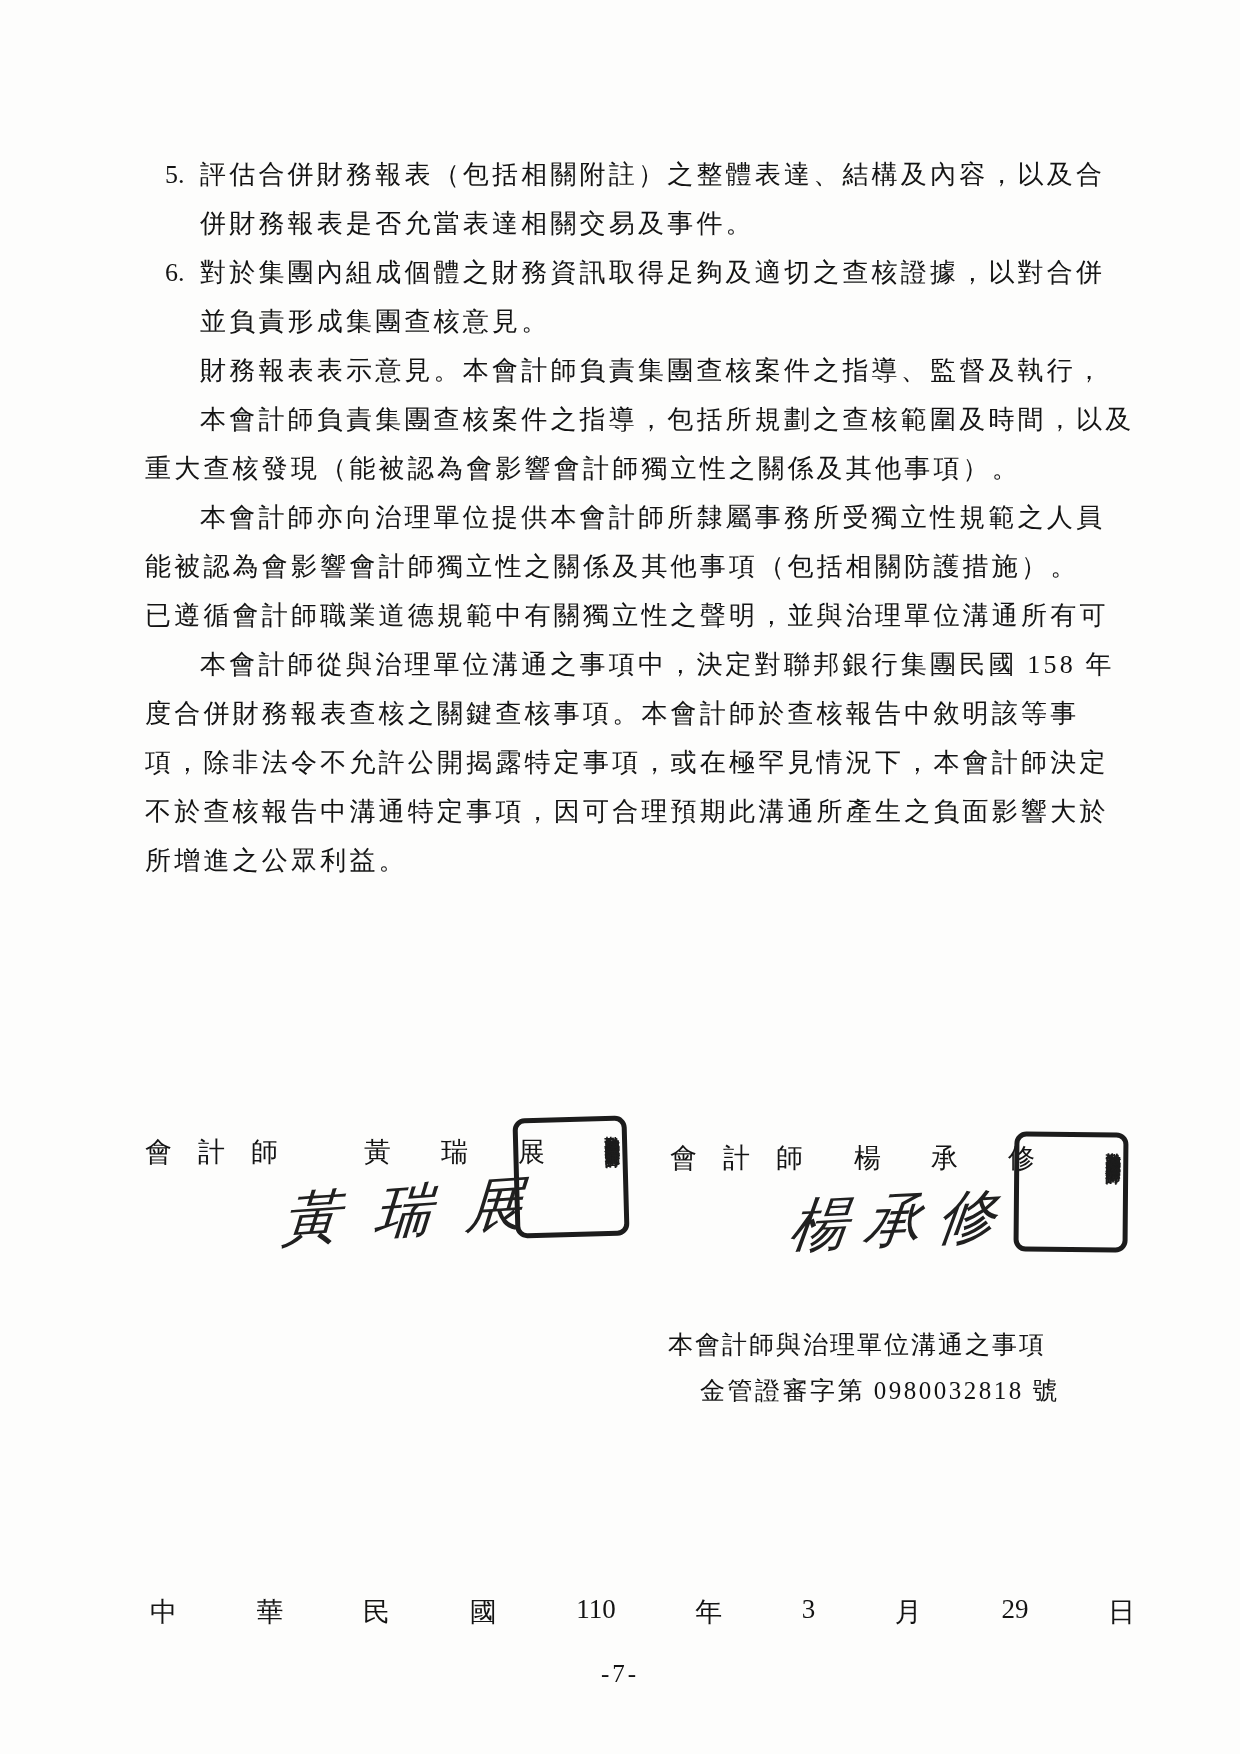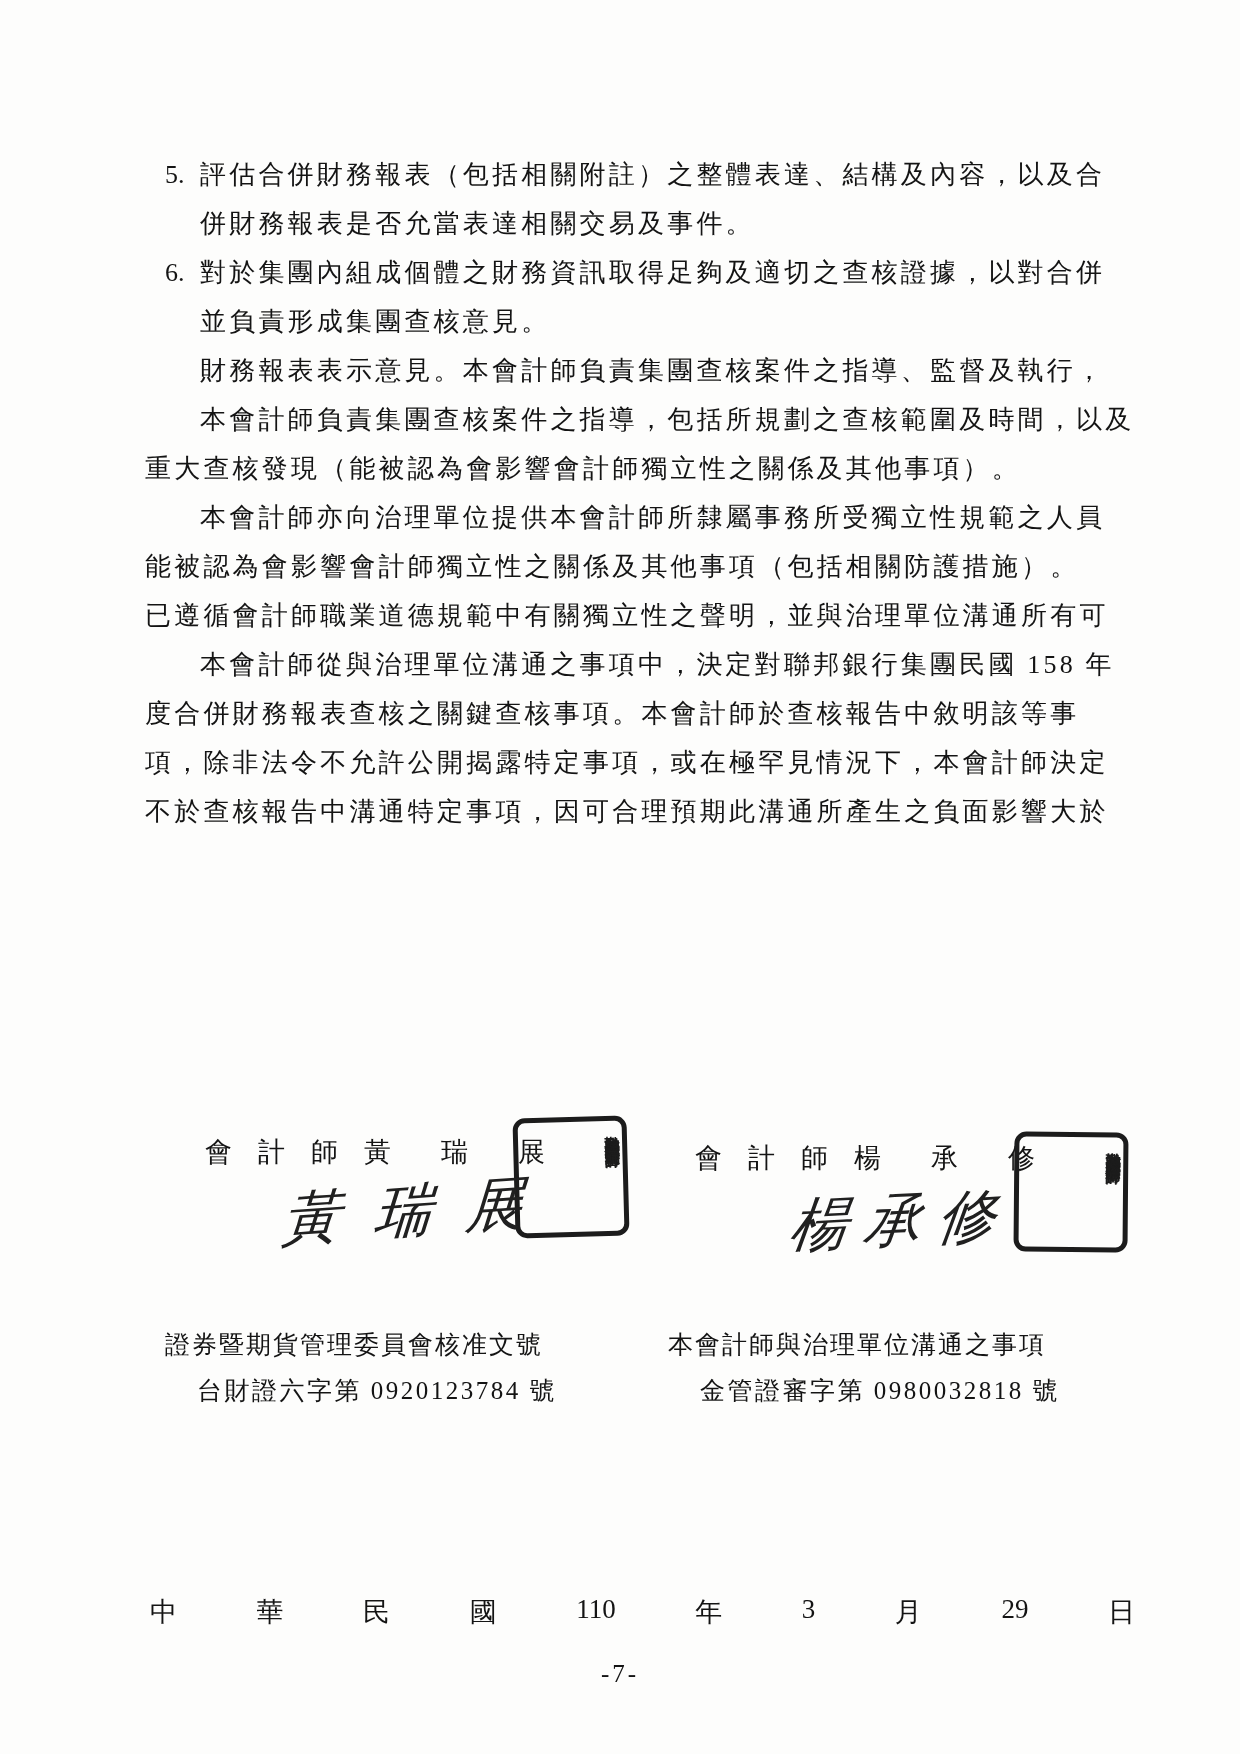--- a/index.html
+++ b/index.html
@@ -24,21 +24,21 @@
     position:absolute;left:20px;top:0;letter-spacing:0;
     font-family:"Liberation Serif","DejaVu Serif",serif;
   }
 
   
   .firm-name{
     position:absolute;left:145px;top:1080px;
     font-size:27px;letter-spacing:4px;white-space:nowrap;
   }
   .acc-row{
-    position:absolute;display:flex;justify-content:flex-end;
+    position:absolute;display:flex;justify-content:space-between;
     font-size:27px;white-space:nowrap;
   }
   .acc-row.left{left:145px;top:1134px;width:400px;}
   .acc-row.right{left:670px;top:1140px;width:365px;}
   .acc-title{letter-spacing:26px;}
   .acc-name{letter-spacing:50px;margin-right:-50px;}
 
   .seal{
     position:absolute;width:114px;height:120px;
     border:5px solid #1c1c1c;border-radius:12px;
@@ -89,41 +89,38 @@
       <div class="tline cont"><span>財務報表表示意見。本會計師負責集團查核案件之指導、監督及執行，</span></div>
       <div class="tline first"><span>本會計師負責集團查核案件之指導，包括所規劃之查核範圍及時間，以及</span></div>
       <div class="tline none"><span>重大查核發現（能被認為會影響會計師獨立性之關係及其他事項）。</span></div>
       <div class="tline first"><span>本會計師亦向治理單位提供本會計師所隸屬事務所受獨立性規範之人員</span></div>
       <div class="tline none"><span>能被認為會影響會計師獨立性之關係及其他事項（包括相關防護措施）。</span></div>
       <div class="tline none"><span>已遵循會計師職業道德規範中有關獨立性之聲明，並與治理單位溝通所有可</span></div>
       <div class="tline first"><span>本會計師從與治理單位溝通之事項中，決定對聯邦銀行集團民國 158 年</span></div>
       <div class="tline none"><span>度合併財務報表查核之關鍵查核事項。本會計師於查核報告中敘明該等事</span></div>
       <div class="tline none"><span>項，除非法令不允許公開揭露特定事項，或在極罕見情況下，本會計師決定</span></div>
       <div class="tline none"><span>不於查核報告中溝通特定事項，因可合理預期此溝通所產生之負面影響大於</span></div>
+      <div class="tline none"><span>所增進之公眾利益。</span></div>
     </div>
 
 
   <div class="acc-row left">
     <span class="acc-title">會計師</span>
     <span class="acc-name">黃瑞展</span>
   </div>
   <div class="seal s1">勤業眾信聯合會計師事務所黃瑞展會計師</div>
   <div class="handwriting h1">黃瑞展</div>
 
   <div class="acc-row right">
     <span class="acc-title">會計師</span>
     <span class="acc-name">楊承修</span>
   </div>
   <div class="seal s2">勤業眾信聯合會計師事務所楊承修會計師</div>
   <div class="handwriting h2">楊承修</div>
 
-  <div class="approval a0">
-    <div class="ttl">證券暨期貨管理委員會核准文號</div>
-    <div class="num">台財證六字第 0920123784 號</div>
-  </div>
   <div class="approval a1">
     <div class="ttl">本會計師與治理單位溝通之事項</div>
     <div class="num">金管證審字第 0980032818 號</div>
   </div>
 
   <div class="date-row">
       <span>中</span>
       <span>華</span>
       <span>民</span>
       <span>國</span>

